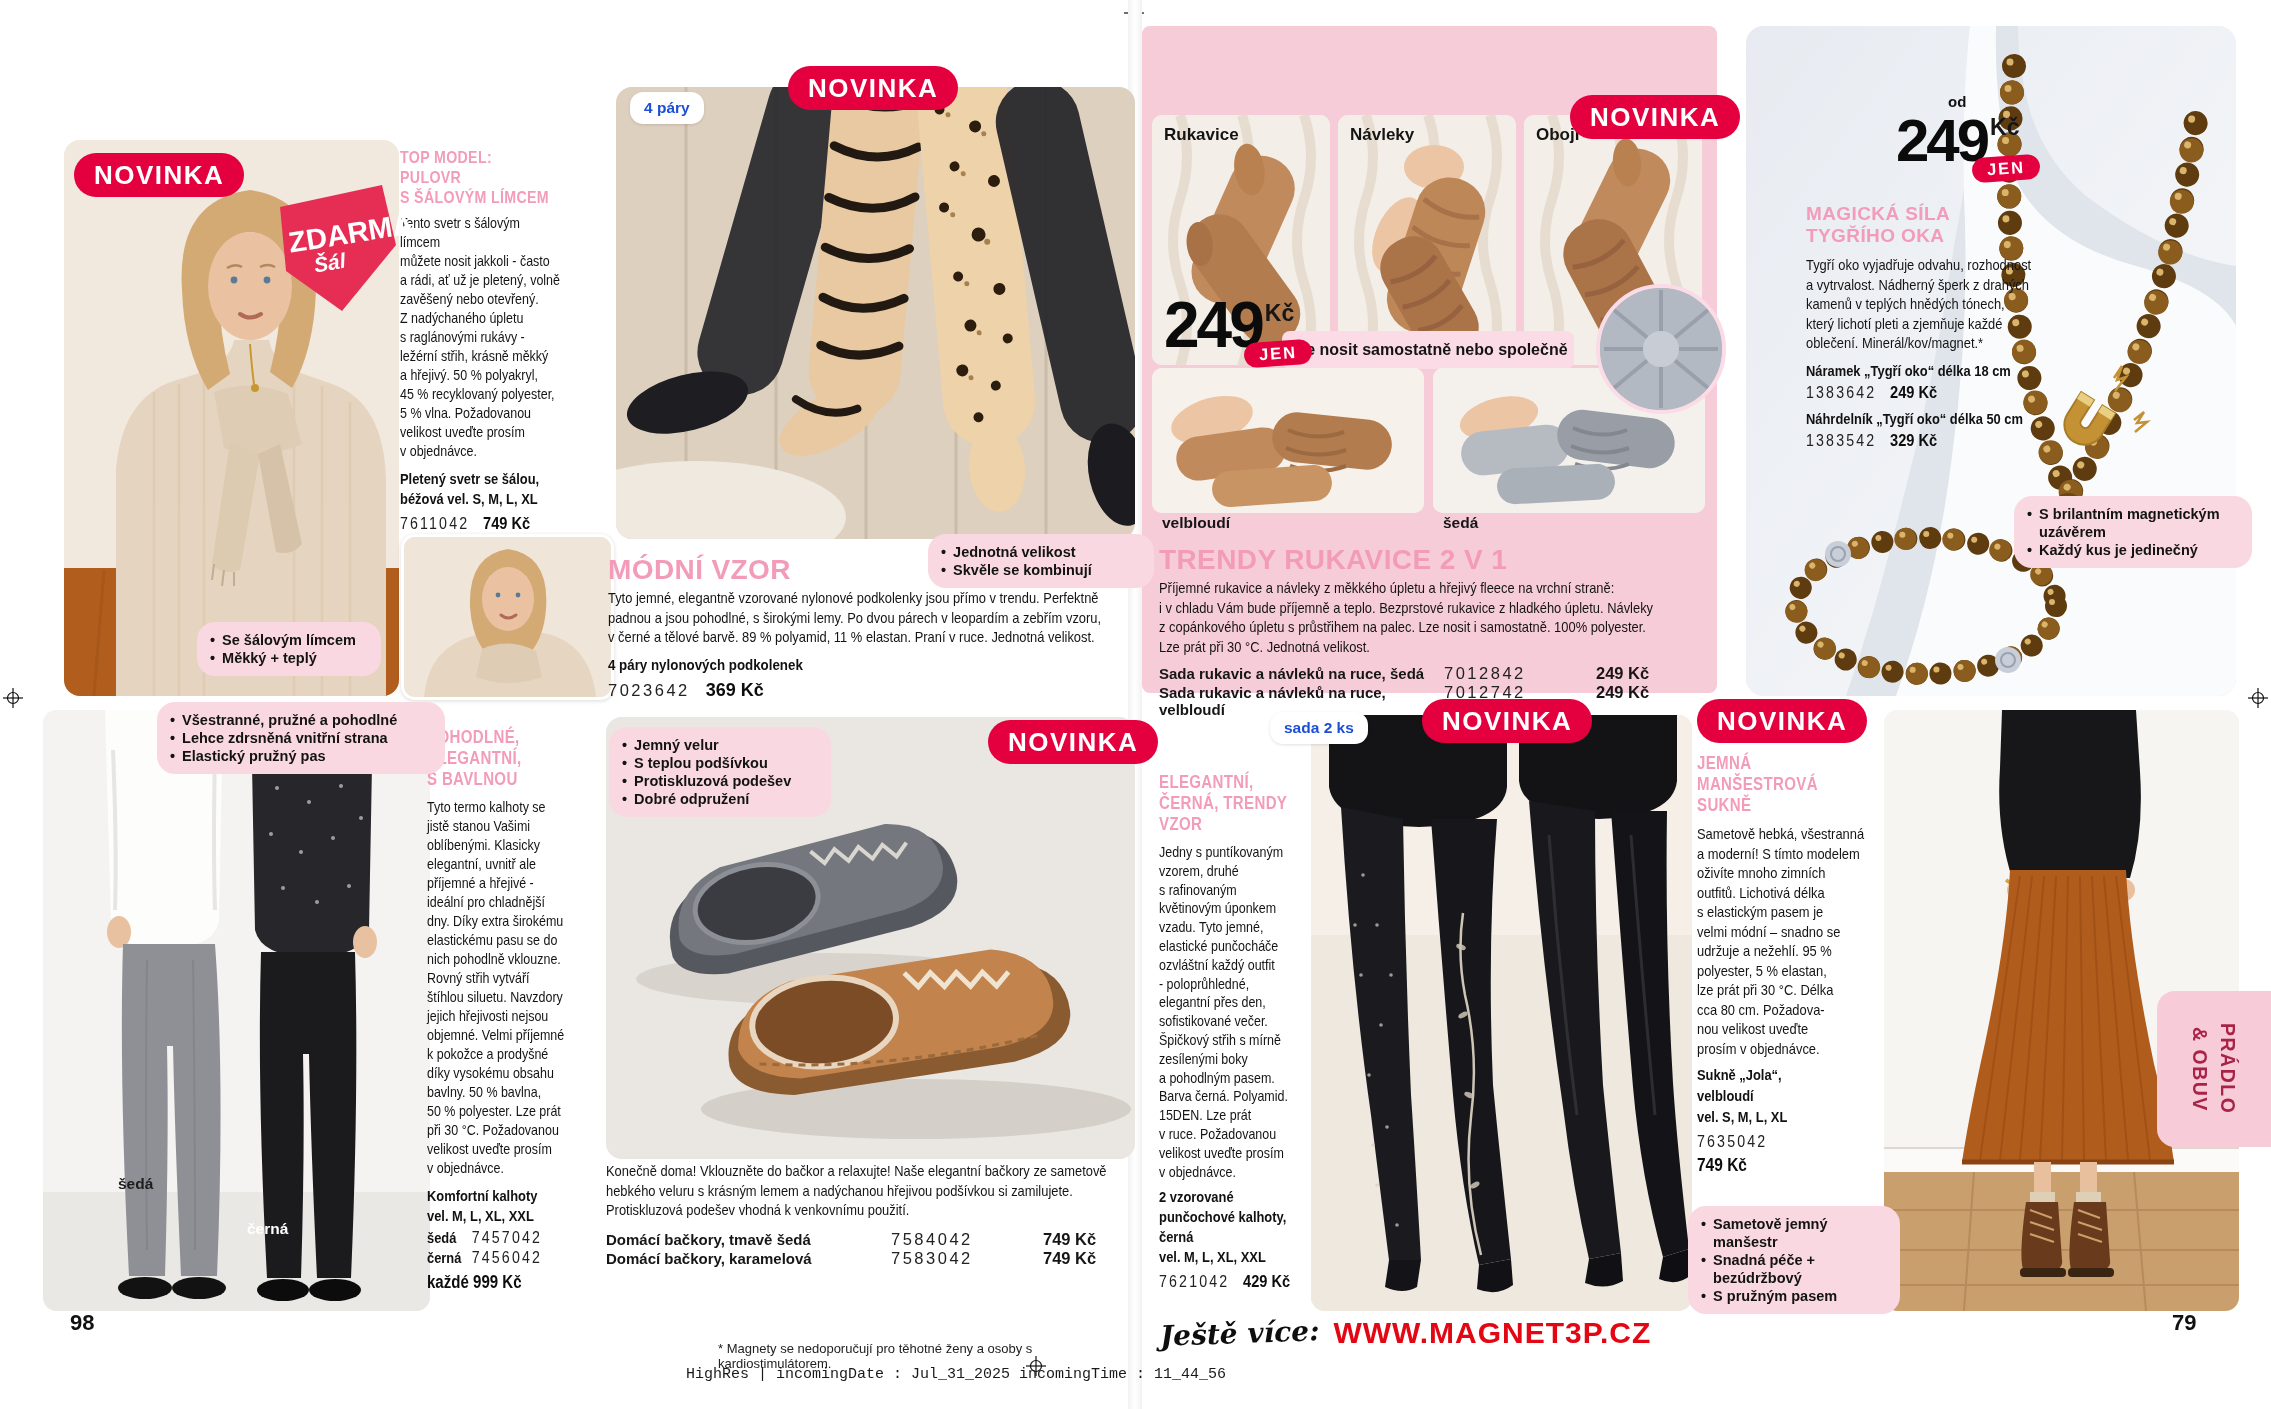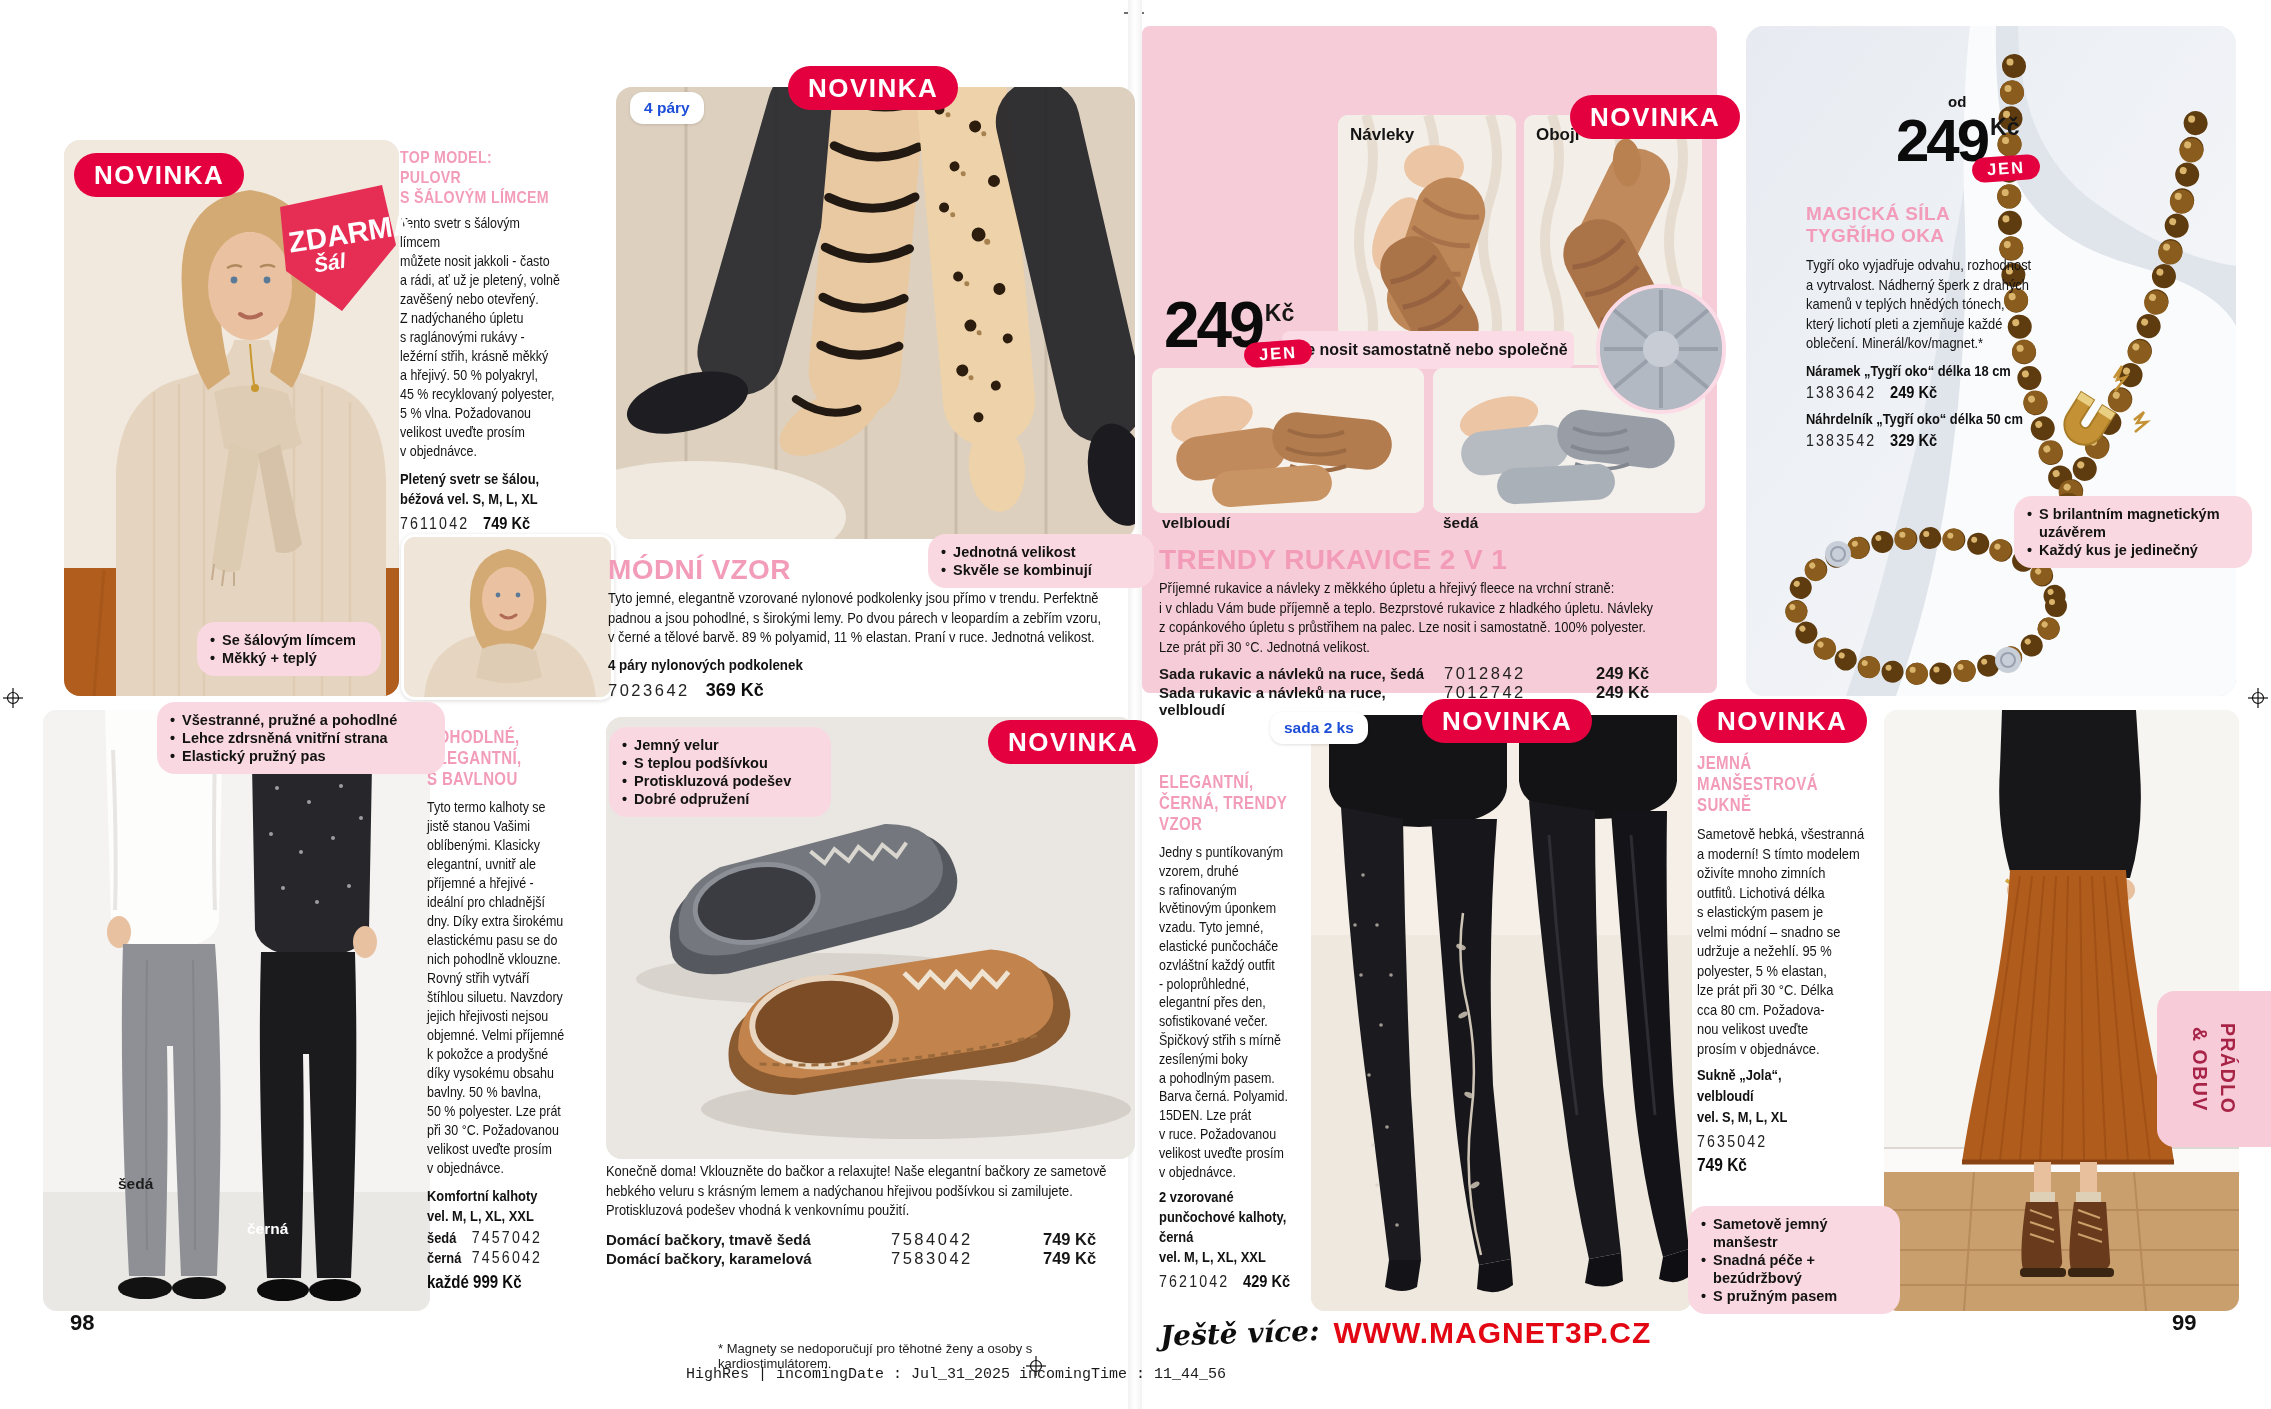--- a/index.html
+++ b/index.html
@@ -395,20 +395,39 @@
     <div class="sq" style="margin-top:2px;"><span class="info-b" style="display:inline-block;width:52px;">šedá</span><span class="code">7457042</span></div>
     <div class="sq"><span class="info-b" style="display:inline-block;width:52px;">černá</span><span class="code">7456042</span></div>
     <div class="price sq" style="margin-top:4px;font-size:17.5px;">každé 999 Kč</div>
   </div>
 
   <div class="abs pageno" style="left:70px;top:1310px;">98</div>
   <div class="abs footnote" style="left:718px;top:1341px;width:410px;">* Magnety se nedoporučují pro těhotné ženy a osoby s kardiostimulátorem.</div>
 
   <div class="abs" style="left:1142px;top:26px;width:575px;height:667px;background:#f7ccd9;border-radius:8px;"></div>
 
+  <div class="abs photo r10" style="left:1152px;top:115px;width:178px;height:250px;">
+    <svg width="178" height="250" viewBox="0 0 178 250">
+      <rect width="178" height="250" fill="#f3eee7"></rect>
+      <g stroke="#e6ddd0" stroke-width="10" fill="none">
+          <path d="M28 0 q14 42 0 84 q-14 42 0 84 q14 42 0 84"></path>
+          <path d="M90 0 q14 42 0 84 q-14 42 0 84 q14 42 0 84"></path>
+          <path d="M152 0 q14 42 0 84 q-14 42 0 84 q14 42 0 84"></path>
+        </g>
+      <g transform="rotate(24 90 130)">
+          <rect x="52" y="38" width="66" height="156" rx="32" fill="#c08a5c"></rect>
+          <ellipse cx="66" cy="58" rx="15" ry="26" transform="rotate(-32 66 58)" fill="#b8814f"></ellipse>
+        </g>
+      <g transform="rotate(-36 90 160)">
+          <rect x="58" y="92" width="62" height="146" rx="30" fill="#b37c4e"></rect>
+          <ellipse cx="74" cy="110" rx="13" ry="22" transform="rotate(30 74 110)" fill="#a87246"></ellipse>
+        </g>
+    </svg>
+    <div class="abs glabel" style="left:12px;top:10px;">Rukavice</div>
+  </div>
   <div class="abs photo r10" style="left:1338px;top:115px;width:178px;height:250px;">
     <svg width="178" height="250" viewBox="0 0 178 250">
       <rect width="178" height="250" fill="#f3eee7"></rect>
       <g stroke="#e6ddd0" stroke-width="10" fill="none">
           <path d="M28 0 q14 42 0 84 q-14 42 0 84 q14 42 0 84"></path>
           <path d="M90 0 q14 42 0 84 q-14 42 0 84 q14 42 0 84"></path>
           <path d="M152 0 q14 42 0 84 q-14 42 0 84 q14 42 0 84"></path>
         </g>
       <ellipse cx="96" cy="52" rx="30" ry="22" fill="#ecc5a4"></ellipse>
       <ellipse cx="60" cy="120" rx="22" ry="40" transform="rotate(24 60 120)" fill="#ecc5a4"></ellipse>
@@ -743,21 +762,21 @@
         <span>Snadná péče + bezúdržbový</span>
       </div>
     <div class="bi">
         <span>S pružným pasem</span>
       </div>
   </div>
 
   <div class="abs sidetab" style="left:2157px;top:991px;width:114px;height:156px;z-index:7;">PRÁDLO
 &amp; OBUV</div>
 
-  <div class="abs pageno" style="left:2172px;top:1310px;">99</div>
+  <div class="abs pageno" style="left:2172px;top:1310px;">79</div>
 
   <div class="abs" style="left:1160px;top:1316px;display:flex;align-items:baseline;gap:14px;">
     <span class="more" style="transform:rotate(-2deg);display:inline-block;">Ještě více:</span>
     <span class="siteurl">WWW.MAGNET3P.CZ</span>
   </div>
 
   <div class="abs printinfo" style="left:686px;top:1366px;">HighRes | incomingDate : Jul_31_2025 incomingTime : 11_44_56</div>
 
 </div>
 

